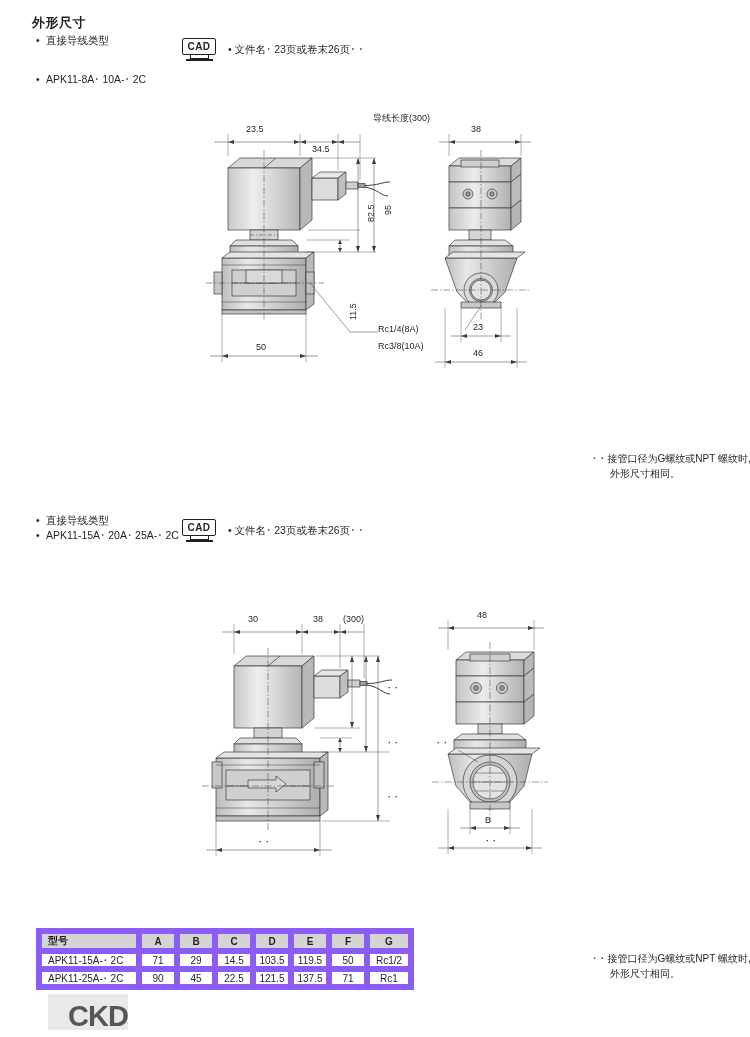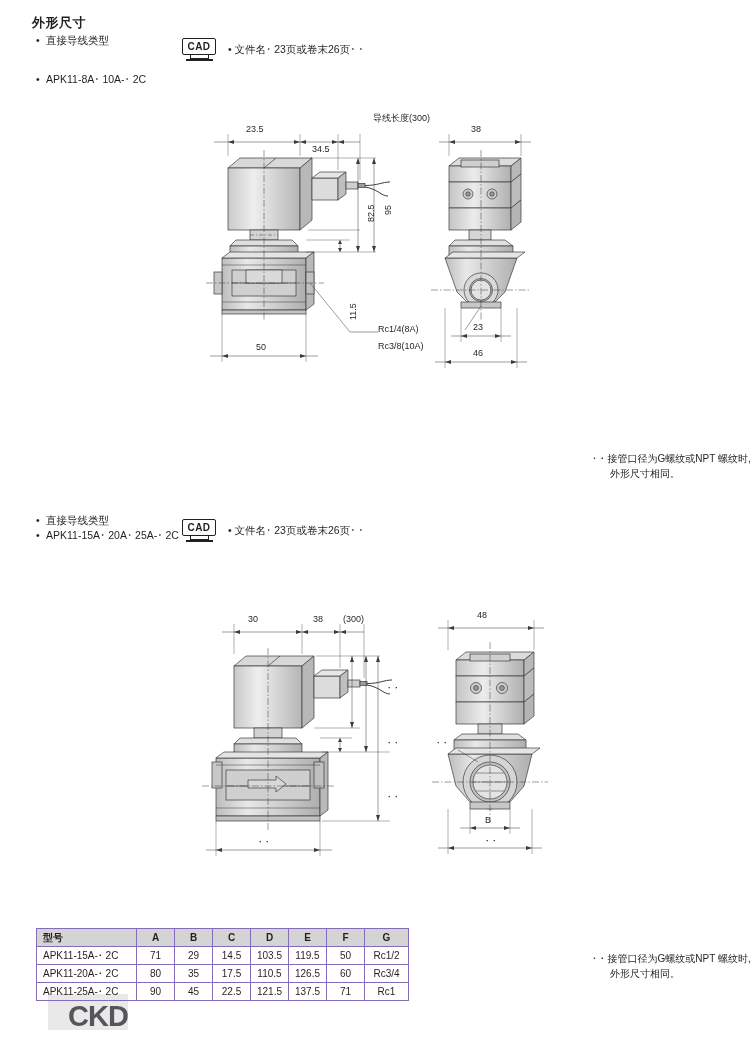--- a/index.html
+++ b/index.html
@@ -61,21 +61,21 @@
   .dim-txt.rot { transform:rotate(-90deg); transform-origin:left top; }
 
   svg { overflow:visible; display:block; }
 
   
   .spec-table {
     position:absolute; left:36px; top:928px;
     border-collapse:collapse; font-size:10px;
   }
   .spec-table th, .spec-table td {
-    border:1px solid #8b5cf6;
+    border:6px solid #8b5cf6;
     text-align:center;
     height:18px;
     padding:0 2px;
   }
   .spec-table thead th { background:#d4d4d4; font-weight:bold; }
   .spec-table th.c0 { width:100px; text-align:left; padding-left:6px; }
   .spec-table td.c0 { width:100px; text-align:left; padding-left:6px; }
   .spec-table .cw { width:38px; }
   .spec-table .cw-g { width:44px; }
 
@@ -474,30 +474,20 @@
         <td class="c0">APK11-15A-･ 2C</td>
         <td>71</td>
         <td>29</td>
         <td>14.5</td>
         <td>103.5</td>
         <td>119.5</td>
         <td>50</td>
         <td>Rc1/2</td>
       </tr>
       <tr>
-        <td class="c0">APK11-20A-･ 2C</td>
-        <td>80</td>
-        <td>35</td>
-        <td>17.5</td>
-        <td>110.5</td>
-        <td>126.5</td>
-        <td>60</td>
-        <td>Rc3/4</td>
-      </tr>
-      <tr>
         <td class="c0">APK11-25A-･ 2C</td>
         <td>90</td>
         <td>45</td>
         <td>22.5</td>
         <td>121.5</td>
         <td>137.5</td>
         <td>71</td>
         <td>Rc1</td>
       </tr>
     </tbody>

